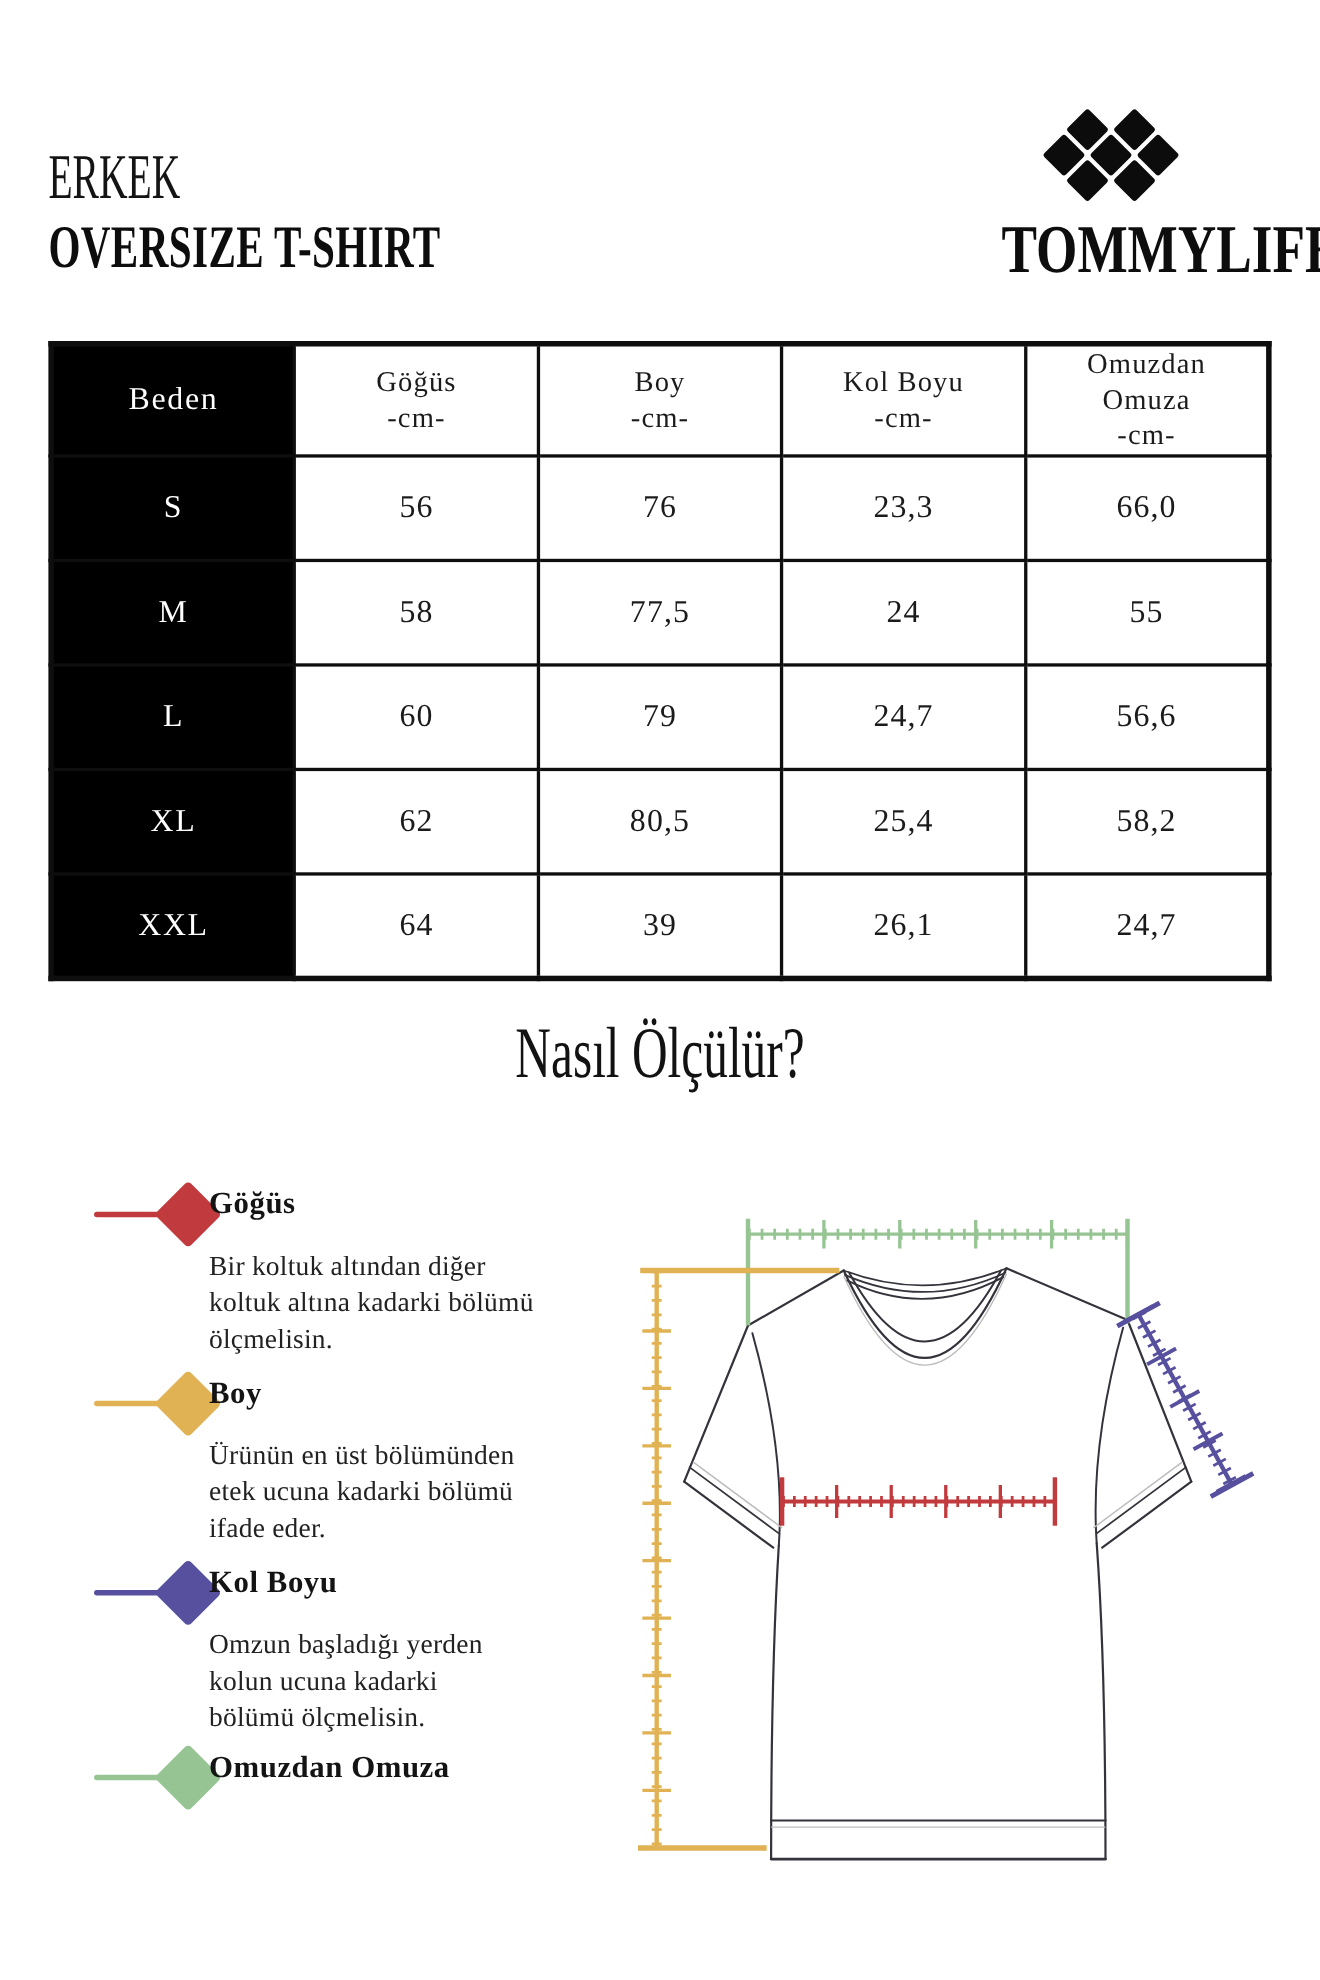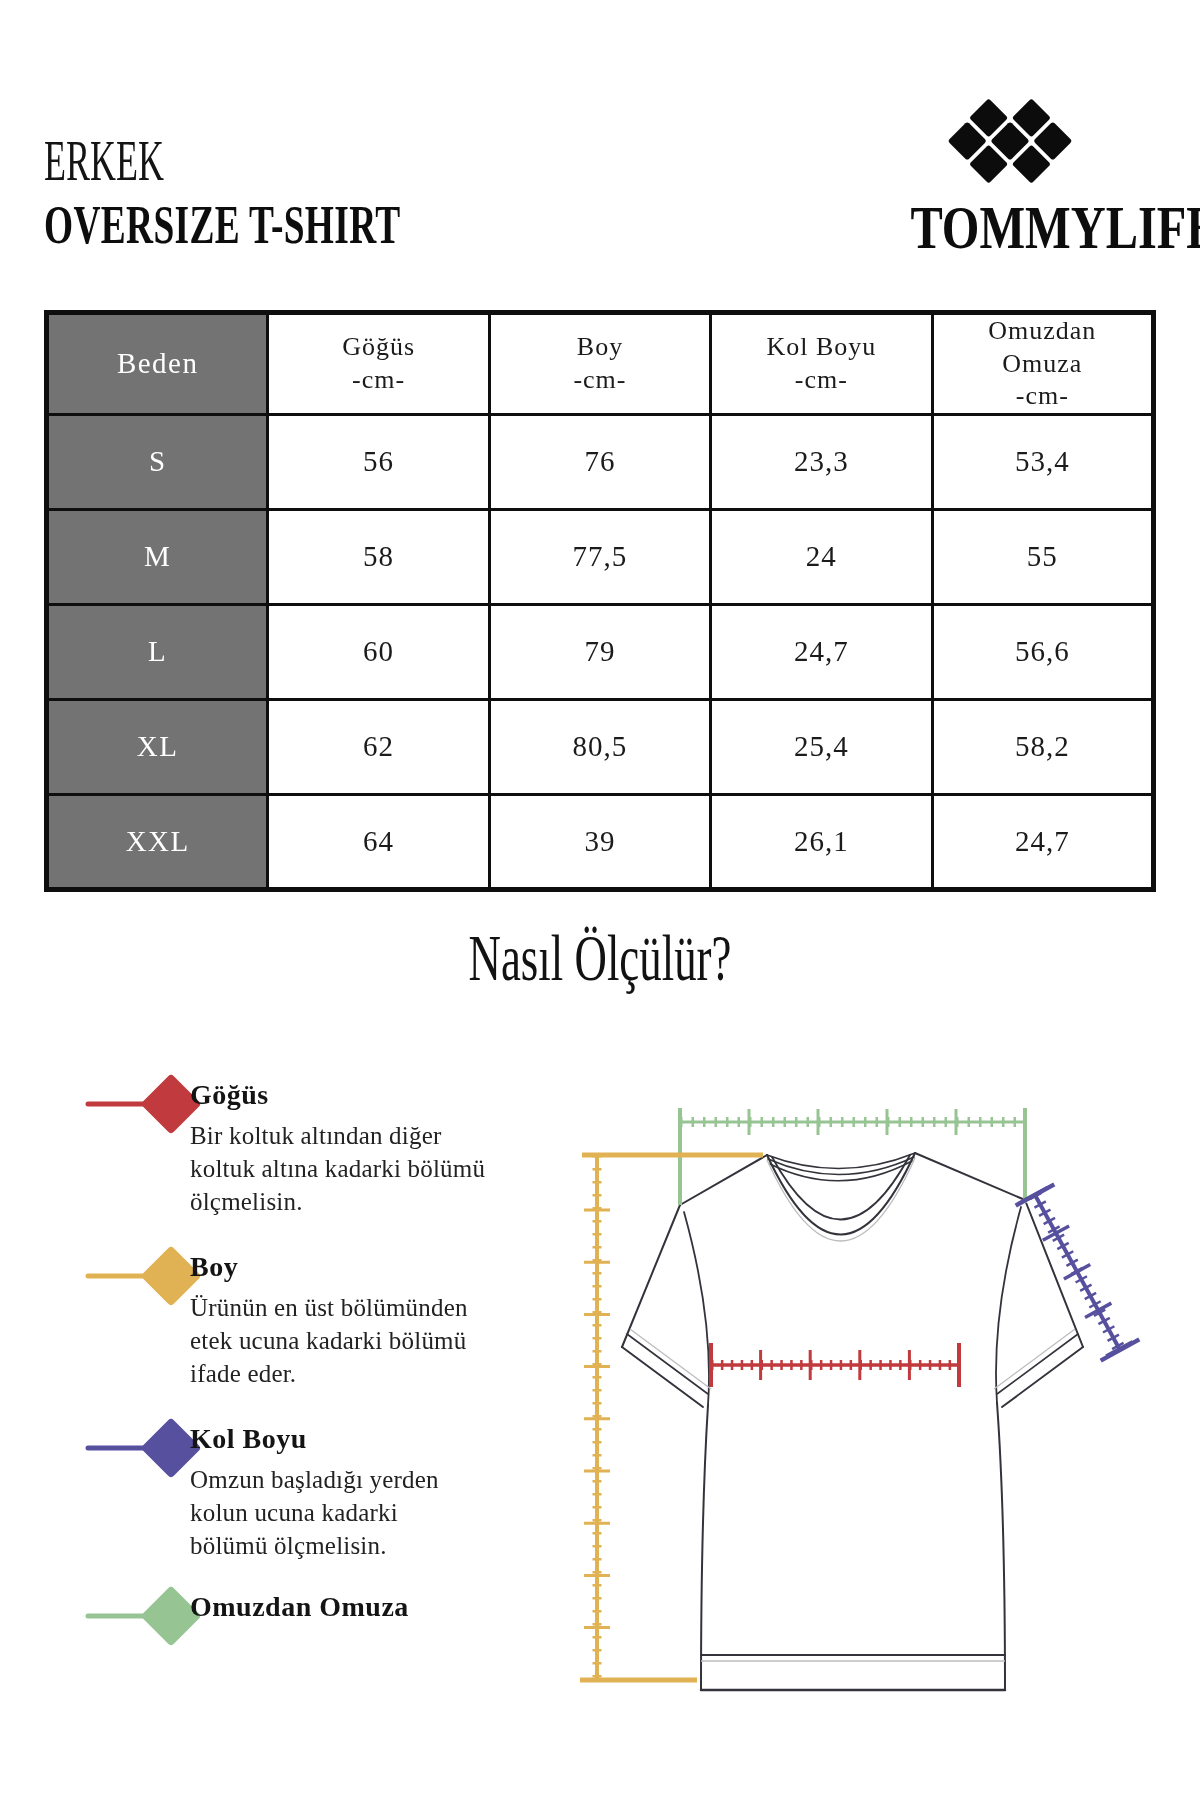--- a/index.html
+++ b/index.html
@@ -17,32 +17,32 @@
   .brandname span{display:inline-block;transform:scaleX(0.78);transform-origin:center top;}
 
   
   table.size{position:absolute;left:44px;top:310px;width:1112px;height:573px;
       border-collapse:collapse;table-layout:fixed;border:5px solid #0e0e0e;}
   table.size th,table.size td{border:3px solid #0e0e0e;text-align:center;vertical-align:middle;
       font-weight:400;padding:0;}
   table.size tr.head{height:98px;}
   table.size tr.datarow{height:95px;}
   table.size th.colhead{font-size:26px;line-height:1.25;white-space:pre-line;letter-spacing:1px;color:#1b1b1b;}
-  table.size .dark{background:#737373;color:#ffffff;font-size:29px;letter-spacing:1.5px;font-weight:400;}
+  table.size .dark{background:#000000;color:#ffffff;font-size:29px;letter-spacing:1.5px;font-weight:400;}
   table.size td.val{font-size:29px;letter-spacing:1px;color:#1b1b1b;text-align:center;}
 
   
   .howtitle{position:absolute;left:50%;top:920px;font-size:66px;font-weight:400;color:#121212;
       line-height:1.15;white-space:nowrap;transform:translateX(-50%) scaleX(0.68);transform-origin:center top;}
 
   .legend-item{position:absolute;left:85px;width:440px;}
   .legend-icon{position:absolute;left:0;top:-14px;}
   .legend-text{position:absolute;left:105px;top:0;width:335px;}
   .legend-title{font-size:28px;font-weight:700;color:#141414;line-height:1.1;letter-spacing:0.5px;}
-  .legend-desc{margin-top:8px;font-size:25px;font-weight:400;color:#222222;line-height:1.32;
+  .legend-desc{margin-top:24px;font-size:25px;font-weight:400;color:#222222;line-height:1.32;
       white-space:pre-line;letter-spacing:0.2px;}
 
   .drawing{position:absolute;left:510px;top:1085px;}
 </style>
 </head>
 <body>
 
 <div class="page">
 
   <div class="cat">ERKEK</div>
@@ -75,21 +75,21 @@
 -cm-</th>
       <th class="colhead">Omuzdan
 Omuza
 -cm-</th>
     </tr>
     <tr class="datarow">
       <th class="dark">S</th>
       <td class="val">56</td>
       <td class="val">76</td>
       <td class="val">23,3</td>
-      <td class="val">53,4</td>
+      <td class="val">66,0</td>
     </tr>
     <tr class="datarow">
       <th class="dark">M</th>
       <td class="val">58</td>
       <td class="val">77,5</td>
       <td class="val">24</td>
       <td class="val">55</td>
     </tr>
     <tr class="datarow">
       <th class="dark">L</th>

